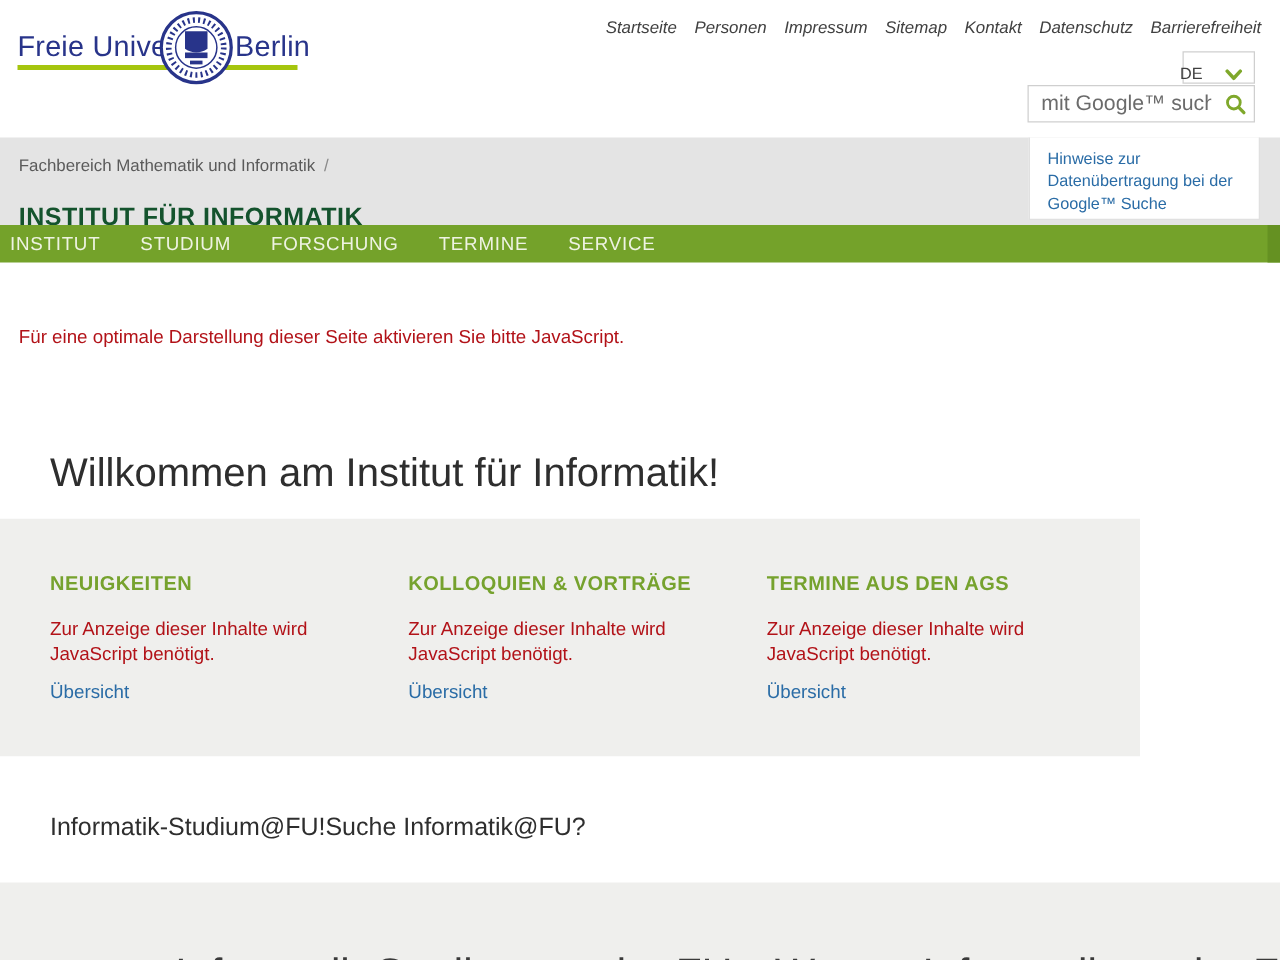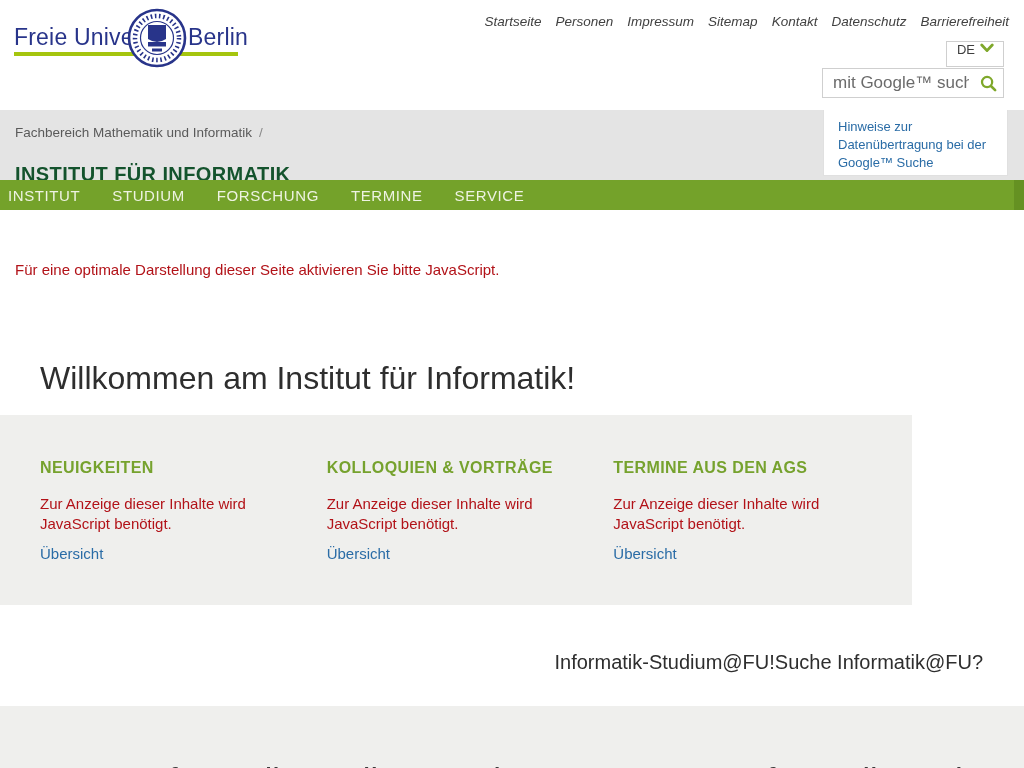--- a/index.html
+++ b/index.html
@@ -19,22 +19,22 @@
   .logo-text{position:absolute;color:#28348A;font-size:23px;letter-spacing:0.2px;}
   .logo-text.left{left:1px;top:16px;}
   .logo-text.right{left:175px;top:16px;}
   .seal{position:absolute;left:114px;top:0;width:60px;height:60px;}
 
   .top-nav{position:absolute;top:14px;right:15px;display:flex;gap:14px;}
   .top-nav a{color:#414141;font-size:13.5px;text-decoration:none;cursor:pointer;font-style:italic;}
 
   .lang-box{
     position:absolute;top:41px;right:20px;width:58px;height:26px;
-    background:#fff;border:1px solid #cfcfcf;display:flex;align-items:flex-start;
-    justify-content:flex-end;gap:5px;padding:0 9px;box-sizing:border-box;cursor:pointer;
+    background:#fff;border:1px solid #cfcfcf;display:flex;align-items:flex-end;
+    justify-content:flex-end;gap:18px;padding:0 9px;box-sizing:border-box;cursor:pointer;
   }
   .lang-box .lang-label{color:#3f3f3f;font-size:13px;}
 
   .search-box{
     position:absolute;top:68px;right:20px;width:182px;height:30px;
     background:#fff;border:1px solid #cfcfcf;box-sizing:border-box;
     display:flex;align-items:center;
   }
   .search-box input{
     border:none;outline:none;flex:1;height:100%;padding:0 4px 0 10px;
@@ -75,21 +75,21 @@
   .teasers{
     position:absolute;top:415px;left:0;width:912px;height:190px;background:#EFEFED;
     box-sizing:border-box;padding:44px 40px 0 40px;display:flex;gap:28px;
   }
   .teaser-col{width:296px;}
   .teaser-title{font-size:16px;font-weight:700;color:#76A22E;letter-spacing:0.4px;margin:0;}
   .teaser-note{font-size:15px;line-height:1.33;color:#B21218;margin:17px 0 0 0;max-width:290px;}
   .teaser-link{display:inline-block;margin-top:11px;font-size:15px;color:#2A6CA6;text-decoration:none;cursor:pointer;}
 
   .promo-row{position:absolute;top:651px;left:0;width:1024px;box-sizing:border-box;
-    padding:0 41px 0 40px;display:flex;justify-content:flex-end;}
+    padding:0 41px 0 40px;display:flex;justify-content:flex-start;}
   .promo-row h2{font-size:20px;font-weight:400;color:#2e2e2e;margin:0;}
 
   .bottom-strip{
     position:absolute;top:706px;left:0;width:1024px;height:62px;background:#EFEFED;overflow:hidden;
   }
   .cutoff{position:absolute;top:54px;font-size:34px;color:#3a3a3a;white-space:nowrap;font-weight:400;}
   .cutoff.left{left:140px;}
   .cutoff.right{left:620px;}
 </style>
 </head>

